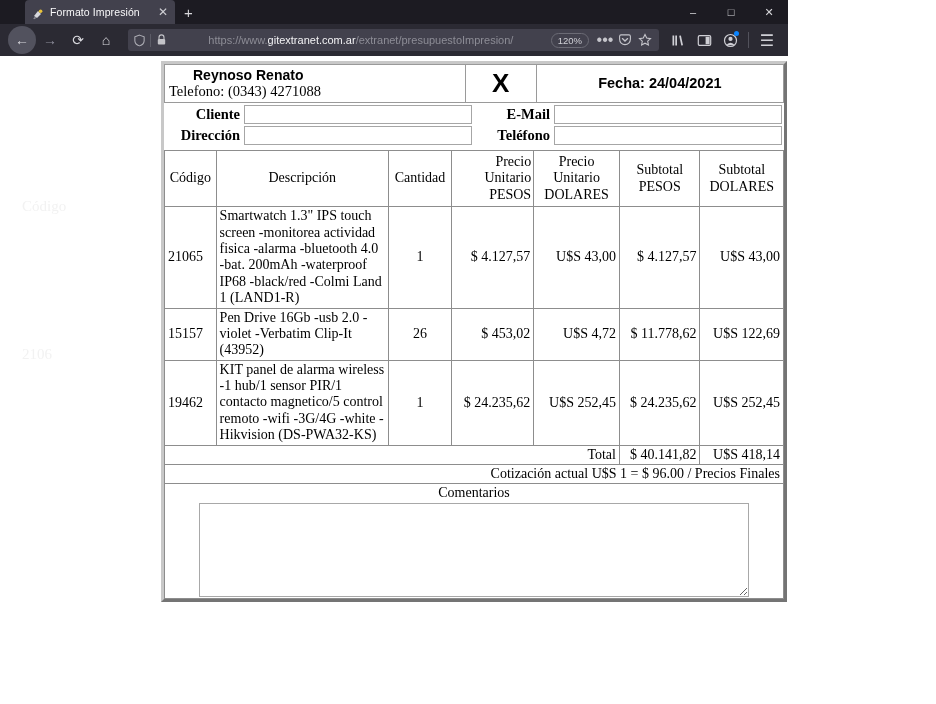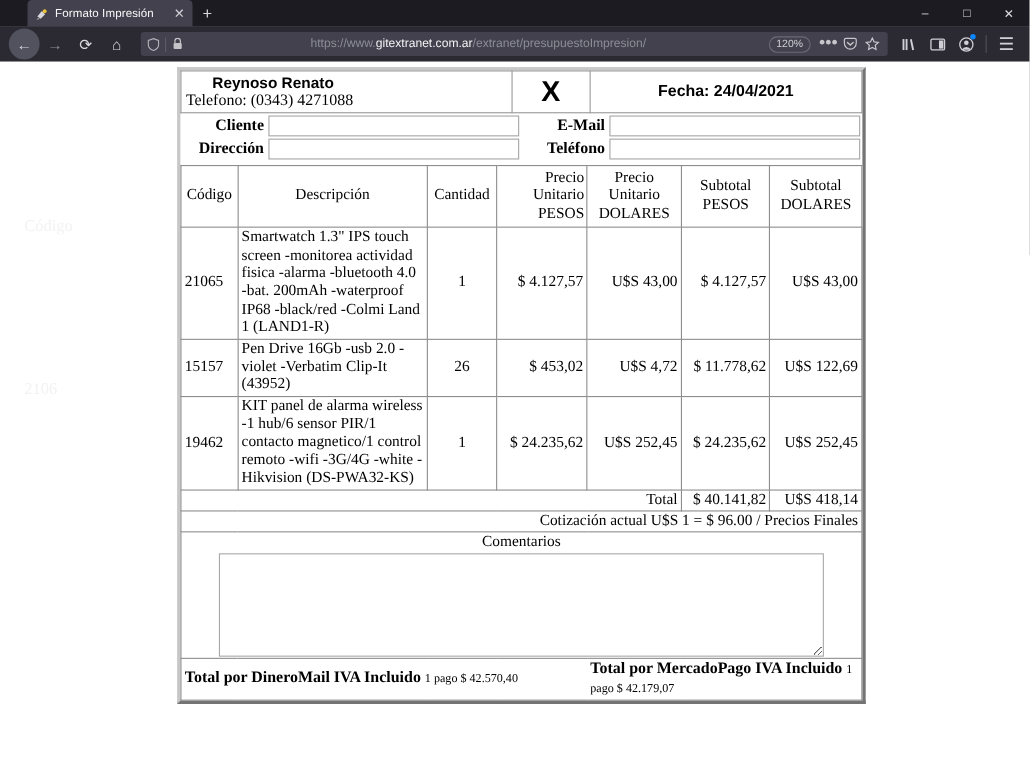--- a/index.html
+++ b/index.html
@@ -9,25 +9,25 @@
   body {
     width: 936px;
     height: 704px;
     overflow: hidden;
     background: #ffffff;
     font-family: "Liberation Sans", sans-serif;
   }
 
   
   .browser {
-    width: 936px;
+    width: 788px;
     height: 704px;
     display: flex;
     flex-direction: column;
-    background: #737373;
+    background: #0ea5e9;
   }
   .titlebar {
     height: 24px;
     background: #1c1b22;
     display: flex;
     align-items: flex-end;
     position: relative;
     flex: 0 0 24px;
   }
   .tabstrip {
@@ -545,21 +545,21 @@
               <td class="c-codigo">15157</td>
               <td class="c-desc">Pen Drive 16Gb -usb 2.0 -violet -Verbatim Clip-It (43952)</td>
               <td class="c-cant">26</td>
               <td class="c-pu">$ 453,02</td>
               <td class="c-pud">U$S 4,72</td>
               <td class="c-sp">$ 11.778,62</td>
               <td class="c-sd">U$S 122,69</td>
             </tr>
             <tr>
               <td class="c-codigo">19462</td>
-              <td class="c-desc">KIT panel de alarma wireless -1 hub/6 sensor PIR/1 contacto magnetico/1 control remoto -wifi -3G/4G -white -Hikvision (DS-PWA32-KS)</td>
+              <td class="c-desc">KIT panel de alarma wireless -1 hub/1 sensor PIR/1 contacto magnetico/5 control remoto -wifi -3G/4G -white -Hikvision (DS-PWA32-KS)</td>
               <td class="c-cant">1</td>
               <td class="c-pu">$ 24.235,62</td>
               <td class="c-pud">U$S 252,45</td>
               <td class="c-sp">$ 24.235,62</td>
               <td class="c-sd">U$S 252,45</td>
             </tr>
             <tr>
               <td colspan="5" class="total-lbl">Total</td>
               <td class="c-sp">$ 40.141,82</td>
               <td class="c-sd">U$S 418,14</td>
@@ -568,30 +568,20 @@
               <td colspan="7" class="cotiz">Cotización actual U$S 1 = $ 96.00 / Precios Finales</td>
             </tr>
             <tr>
               <td colspan="7" class="coment-head" style="border-bottom:none">Comentarios</td>
             </tr>
             <tr>
               <td colspan="7" class="coment-cell" style="border-top:none">
                 <textarea style=""></textarea>
               </td>
             </tr>
-            <tr class="pay-row">
-              <td colspan="4" class="pay-left" style="border:none">
-                <span class="pay-strong">Total por DineroMail IVA Incluido</span>
-                <span class="pay-small">1 pago $ 42.570,40</span>
-              </td>
-              <td colspan="3" class="pay-right" style="border:none">
-                <span class="pay-strong">Total por MercadoPago IVA Incluido</span>
-                <span class="pay-small">1 pago $ 42.179,07</span>
-              </td>
-            </tr>
           </tbody>
         </table>
 
       </div>
 
     </div>
   </div>
 </div>
 
 </body></html>

